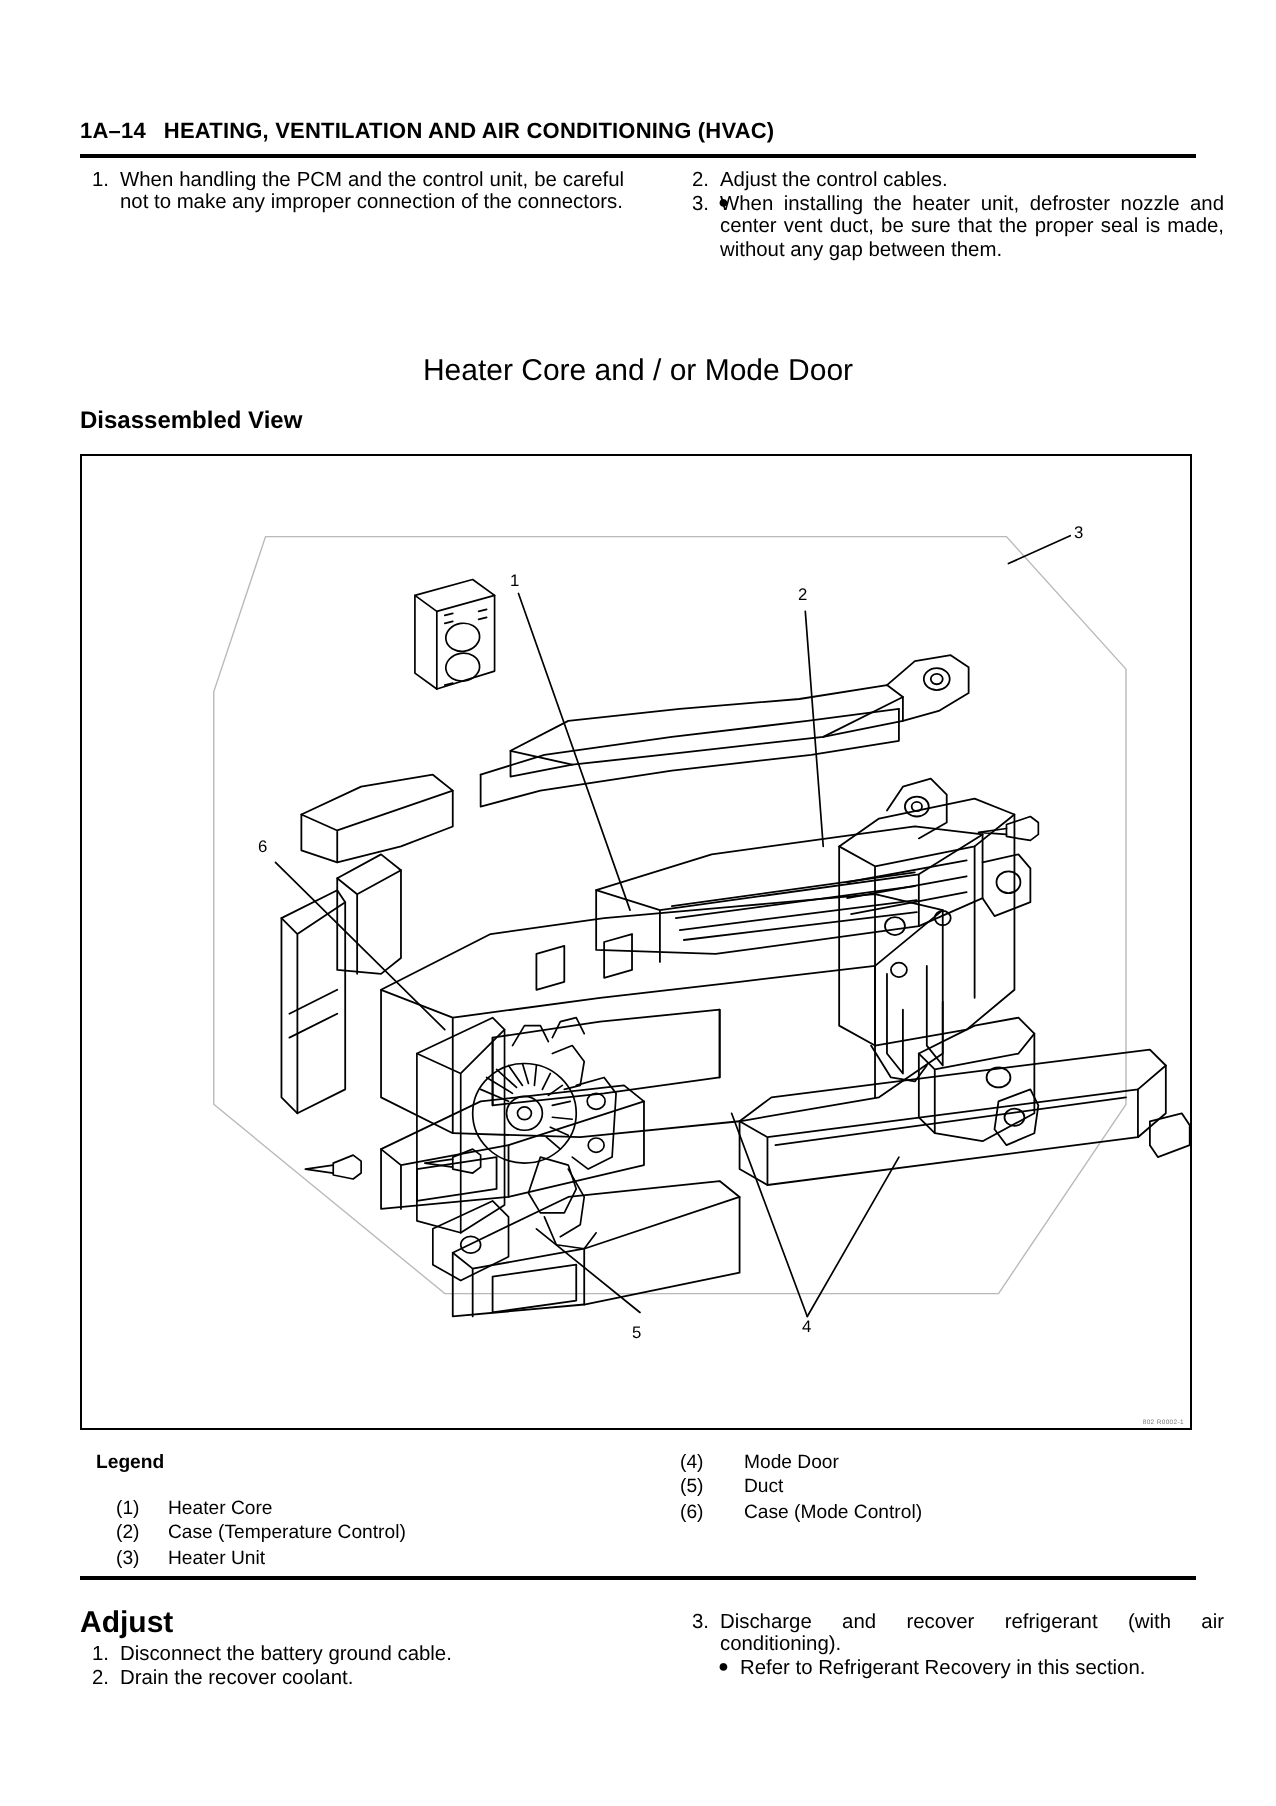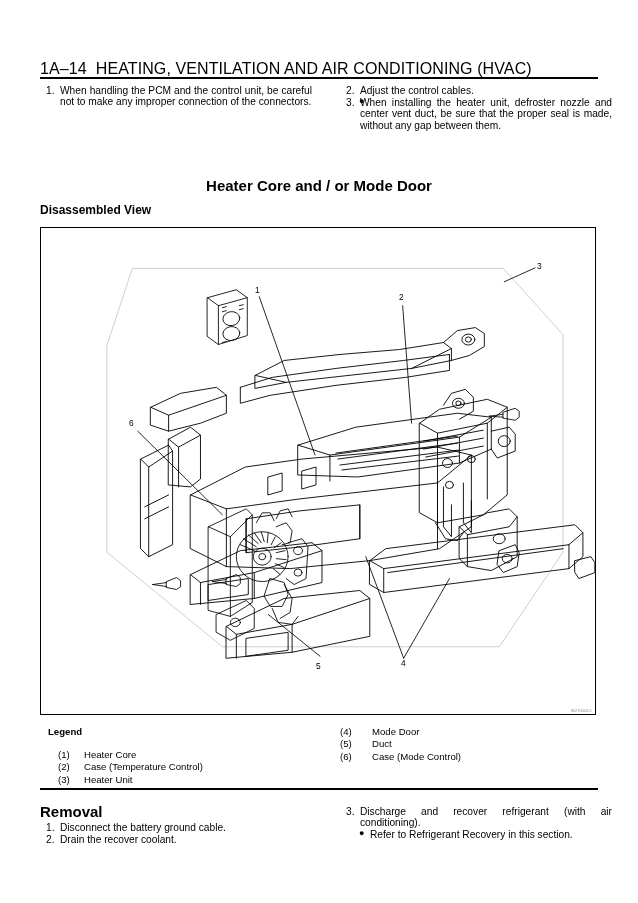--- a/index.html
+++ b/index.html
@@ -25,22 +25,22 @@
   }
 
   
   .page-header {
     position: absolute;
     left: 40px;
     top: 60px;
     width: 558px;
   }
   .page-header .hdr-line {
-    font-size: 16px;
-    font-weight: normal;
+    font-size: 11px;
+    font-weight: bold;
     letter-spacing: 0.1px;
     white-space: nowrap;
   }
   .hdr-folio { margin-right: 9px; }
   .rule {
     position: absolute;
     background: #000;
   }
   .rule-header {
     left: 40px;
@@ -110,21 +110,21 @@
   }
 
   
   .fig-title {
     position: absolute;
     left: 40px;
     top: 177px;
     width: 558px;
     text-align: center;
     font-size: 15px;
-    font-weight: bold;
+    font-weight: normal;
   }
   .subsec-head {
     position: absolute;
     left: 40px;
     top: 203px;
     font-size: 12px;
     font-weight: bold;
   }
 
   
@@ -445,21 +445,21 @@
       <li>
         <span class="lnum">(6)</span>
         <span>Case (Mode Control)</span>
       </li>
     </ul>
   </div>
 
   <div class="rule rule-removal"></div>
 
   <div class="col col-left" style="top:803px;">
-    <div class="sec-head">Removal</div>
+    <div class="sec-head">Adjust</div>
     <ul class="olist">
       <li>
         <span class="num">1.</span>
         <span>Disconnect the battery ground cable.</span>
       </li>
       <li>
         <span class="num">2.</span>
         <span>Drain the recover coolant.</span>
       </li>
     </ul>

